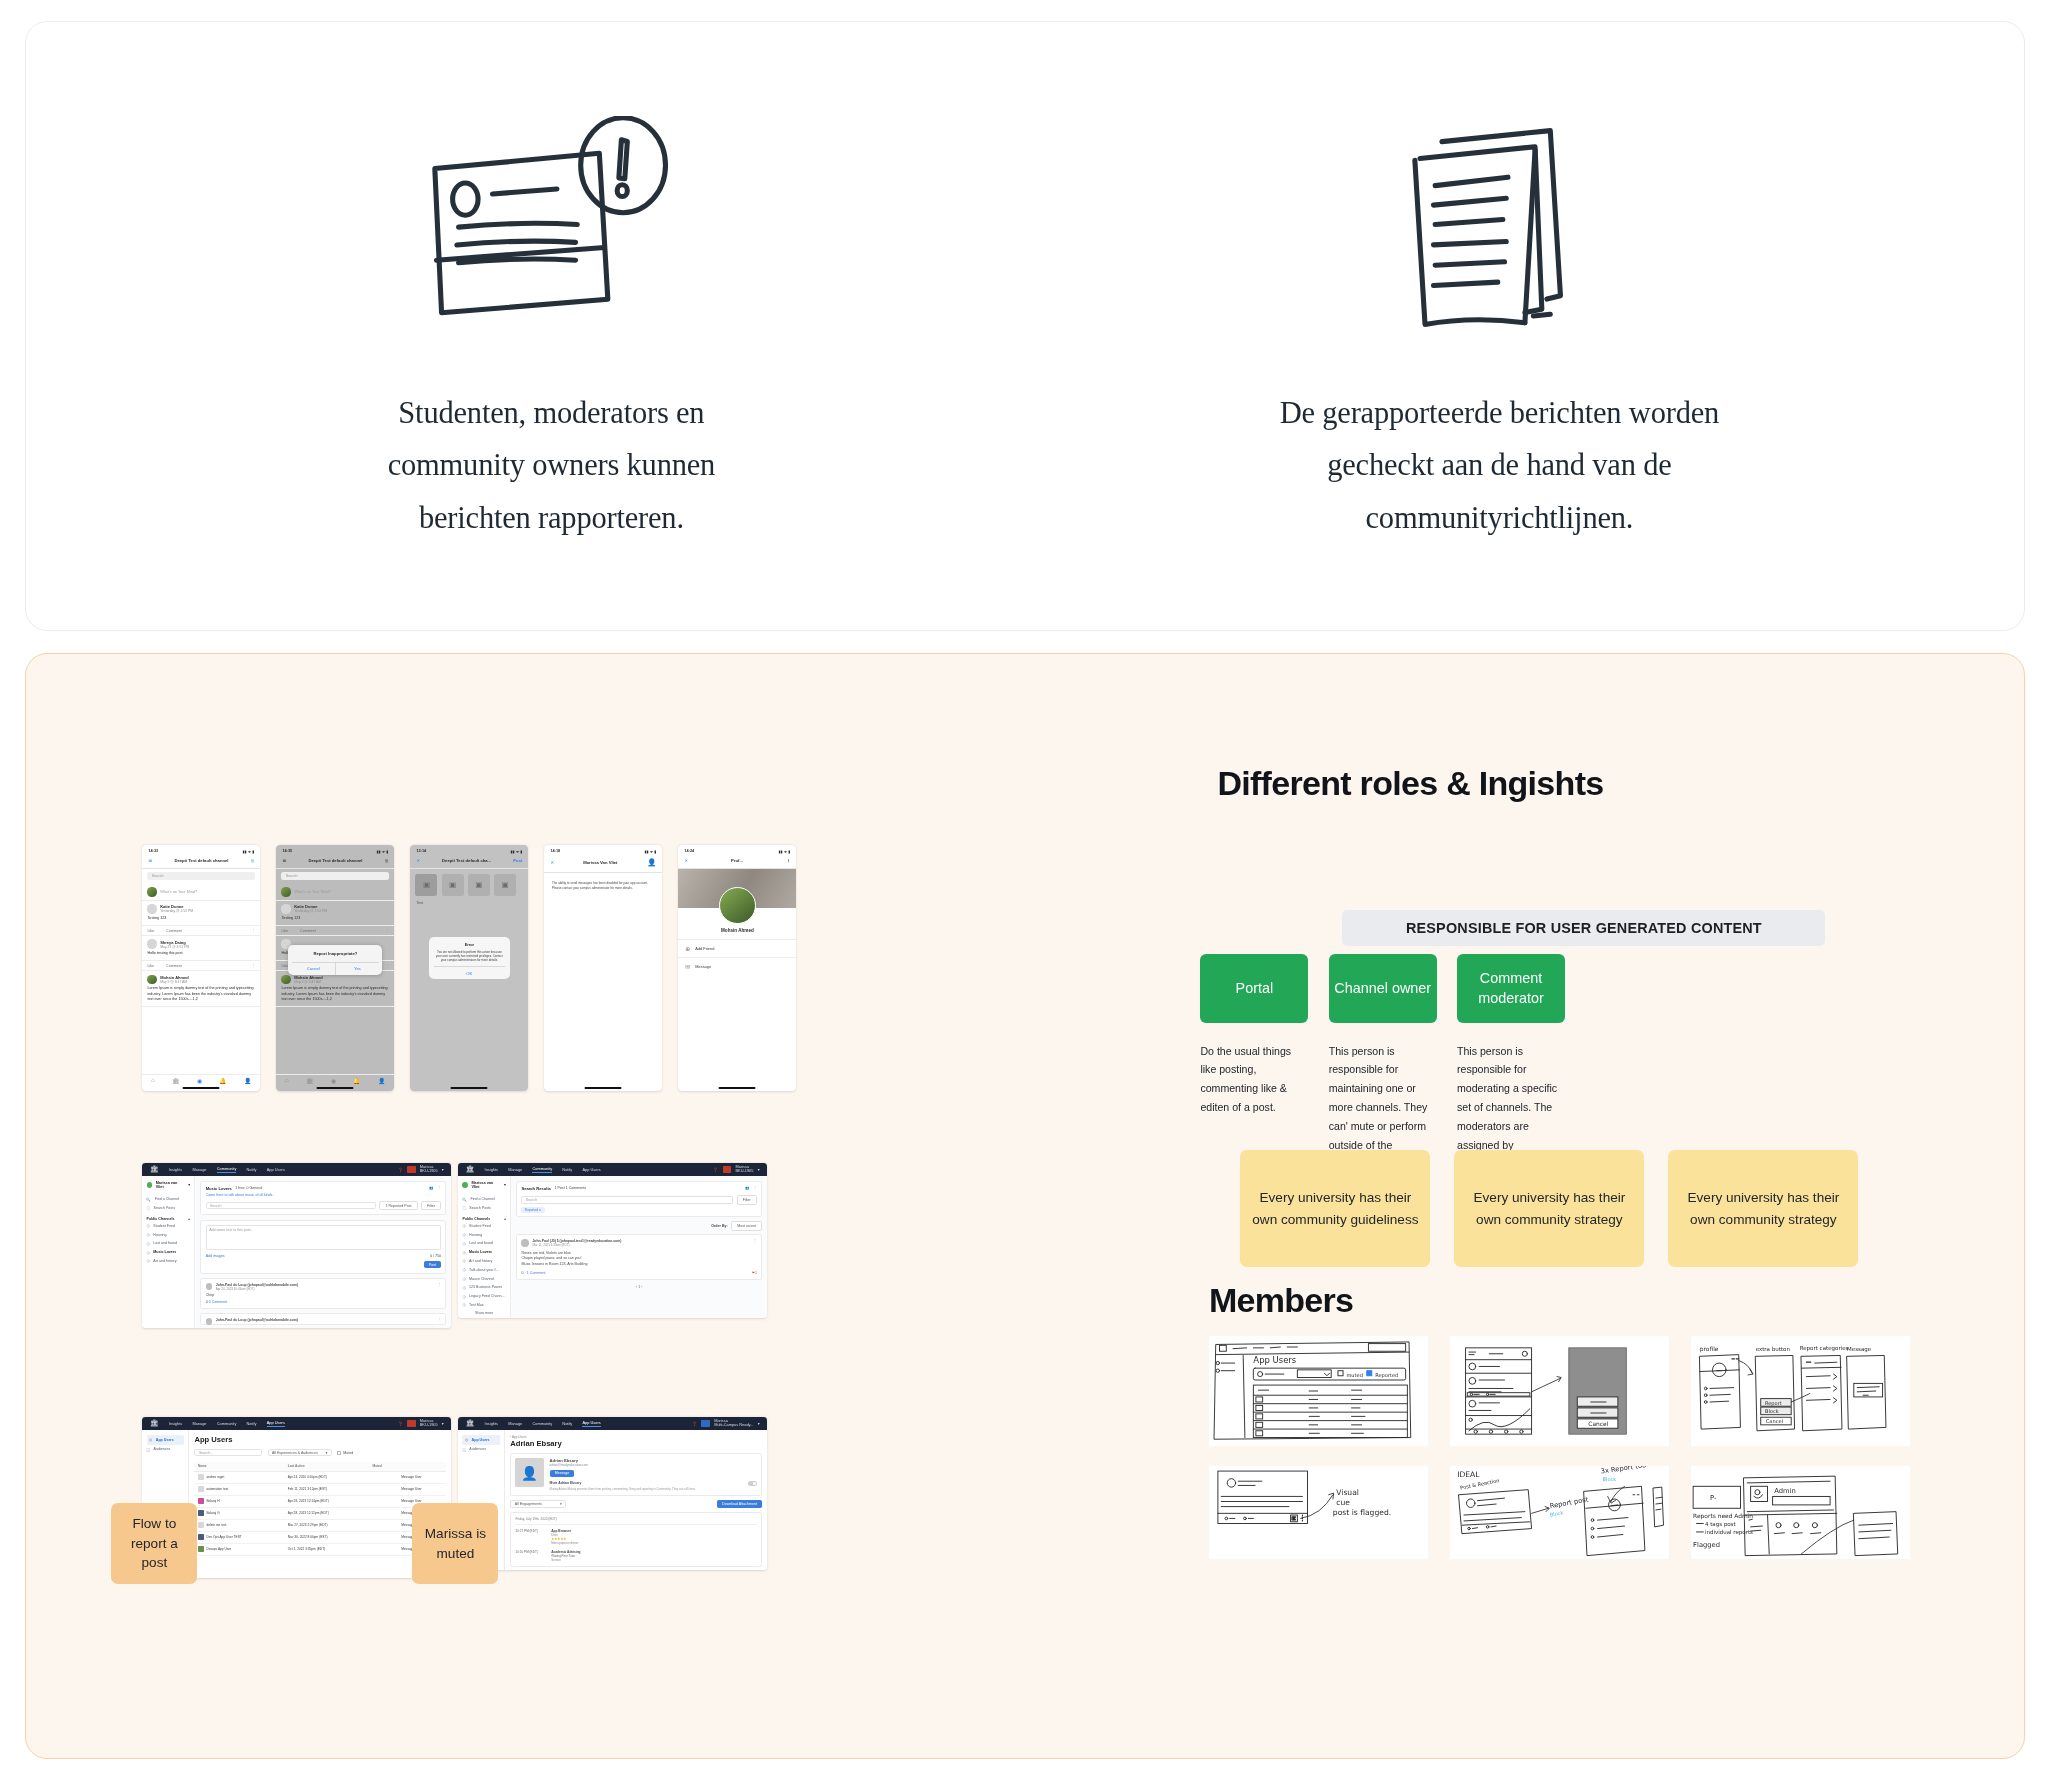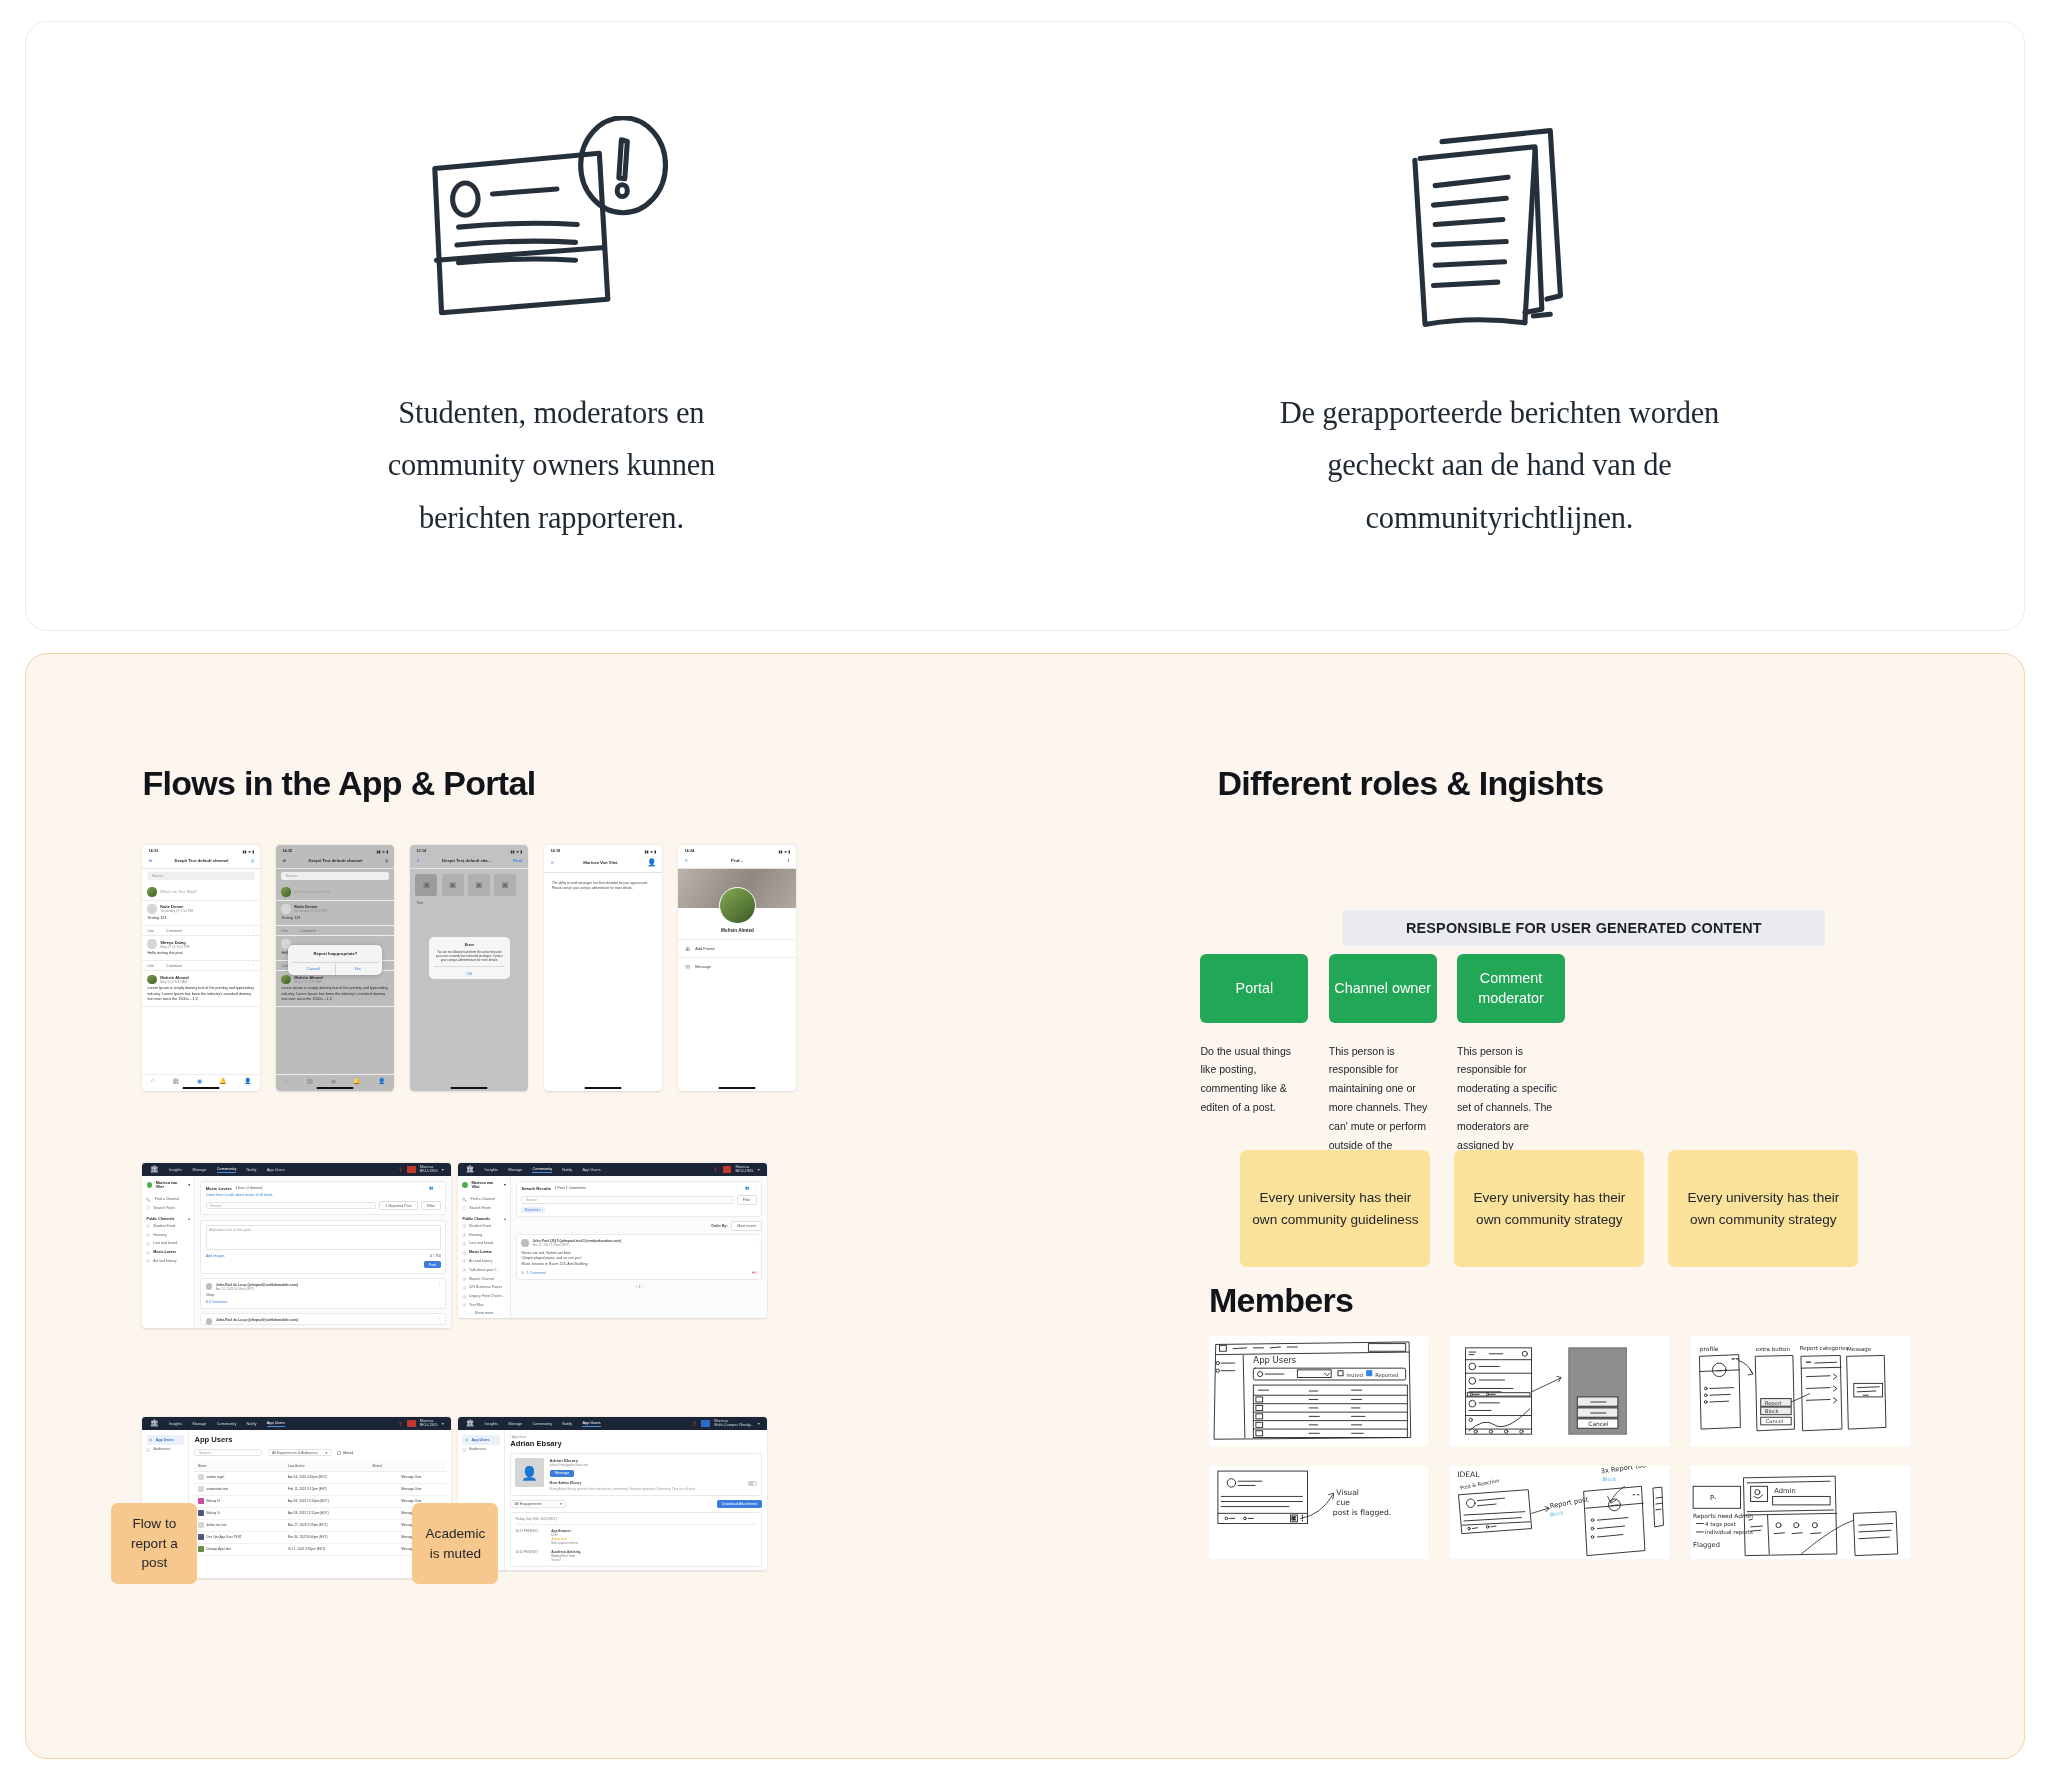--- a/index.html
+++ b/index.html
@@ -306,23 +306,20 @@
       <div class="step-text">De gerapporteerde berichten worden gecheckt aan de hand van de communityrichtlijnen.</div>
     </div>
 
 
   </div>
 </div>
 
 <div class="bottom-panel">
  <div class="panel-inner">
 
-  <div class="col-left">
-    <div class="section-title">Flows in the App &amp; Portal</div>
-  </div>
 
   <div class="mock-row-1">
 
     <div class="phone" style="margin-right:16px;">
       <div class="ph-status">
         <span>14:33</span>
             <span>▮▮ ᯤ ▮</span>
       </div>
       <div class="ph-nav">
         <span class="blue">☰</span>
@@ -919,21 +916,21 @@
                   </div>
             </div>
           </div>
           <div style="text-align:center;color:#6b6b6b">‹ <span>1</span> ›</div>
         </div>
       </div>
     </div>
   </div>
 
   <div class="sticky" style="left:85px; top:849px; width:86px; height:81px;">Flow to report a post</div>
-  <div class="sticky" style="left:386px; top:849px; width:86px; height:81px;">Academic is muted</div>
+  <div class="sticky" style="left:386px; top:849px; width:86px; height:81px;">Marissa is muted</div>
 
   <div class="col-right">
     <div class="section-title roles">Different roles &amp; Ingishts</div>
 
     <div class="resp-banner">RESPONSIBLE FOR USER GENERATED CONTENT</div>
 
     <div class="roles-row">
       <div class="role-col">
         <div class="role-card" style="background:#22a757">Portal</div>
         <div class="role-desc">Do the usual things like posting, commenting like &amp; editen of a post.</div>

